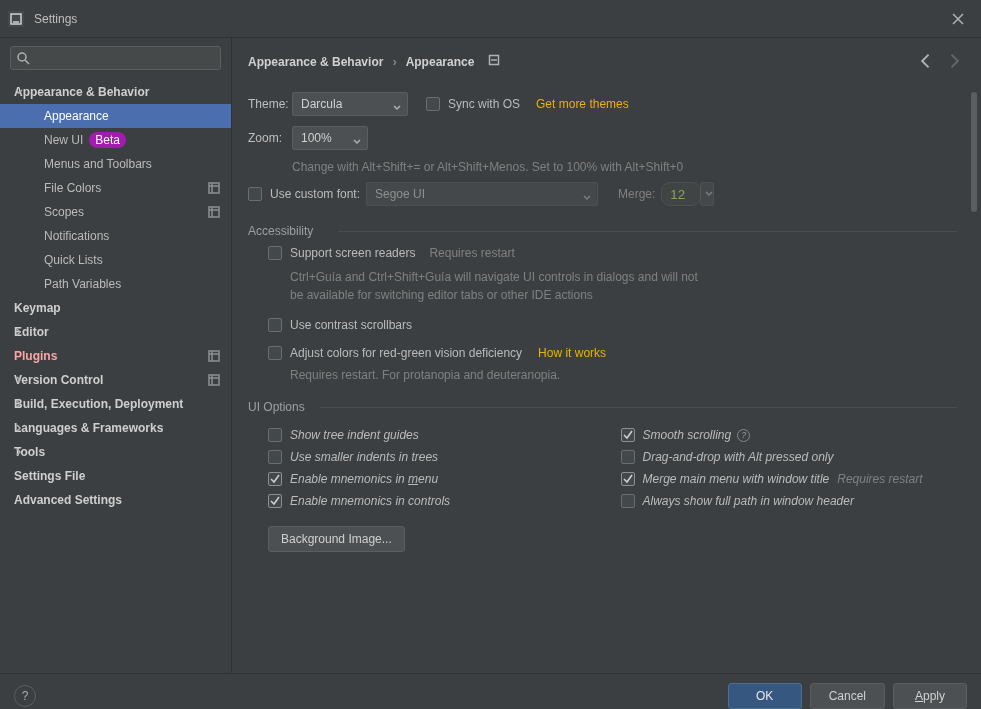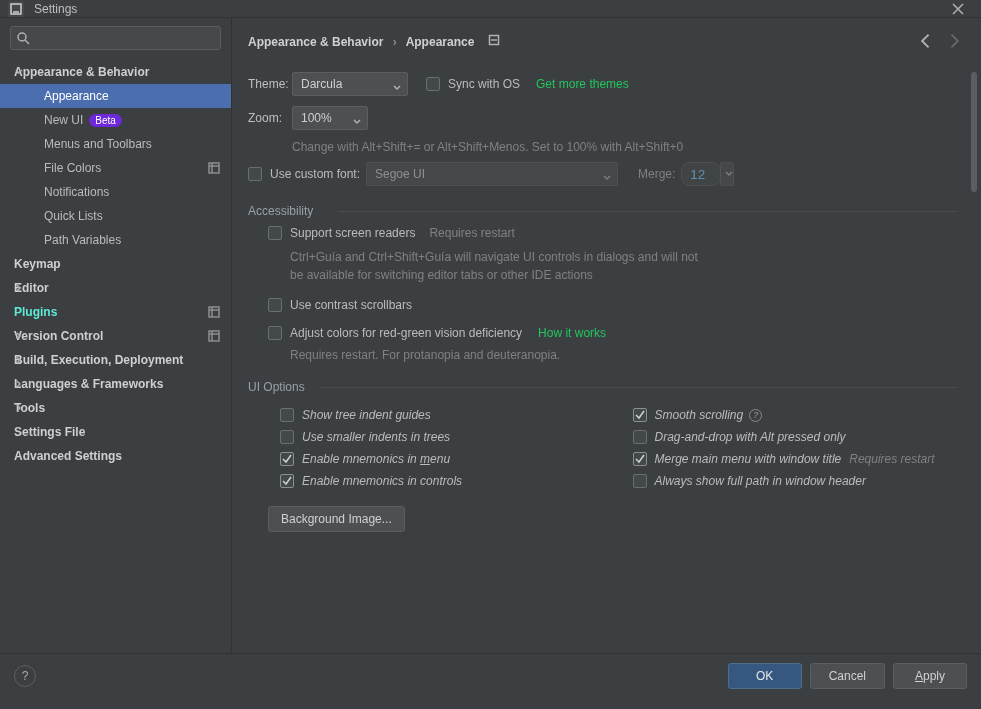--- a/index.html
+++ b/index.html
@@ -3,72 +3,72 @@
 <meta charset="utf-8">
 <style>
   * { box-sizing: border-box; margin: 0; padding: 0; }
   body {
     width: 981px; height: 709px;
     background: #3c3f41; color: #bbbbbb;
     font-family: "Segoe UI", Arial, sans-serif; font-size: 12px;
     overflow: hidden; position: relative;
   }
   
-  .titlebar { height: 18px; display:flex; align-items:center; padding: 0 8px; background:#3c3f41; border-bottom:1px solid #323232; }
+  .titlebar { height: 38px; display:flex; align-items:center; padding: 0 8px; background:#3c3f41; border-bottom:1px solid #323232; }
   .titlebar .logo { width:16px; height:16px; background:#45484a; display:flex;align-items:center;justify-content:center; margin-right:10px;}
   .titlebar .logo svg { width:12px;height:12px;}
   .titlebar .title { color:#bfbfbf; }
   .titlebar .close { margin-left:auto; width:30px; height:30px; display:flex;align-items:center;justify-content:center; cursor:pointer;}
   .titlebar .close svg { width:12px;height:12px; }
   
   .body-split { display:flex; height: calc(709px - 30px - 44px); }
   .sidebar { width: 232px; background:#3c3f41; border-right:1px solid #323232; display:flex; flex-direction:column; }
   .search-wrap { padding:8px 10px 6px 10px; }
   .search { width:100%; height:24px; background:#45494a; border:1px solid #5b5e60; border-radius:3px; padding:0 6px 0 24px; color:#bbb; position:relative;}
   .search-wrap { position:relative; }
   .search-icon { position:absolute; left:16px; top:13px; width:14px; height:14px; pointer-events:none;}
   .tree { flex:1; overflow:auto; padding-top:4px;}
   .tree-item { display:flex; align-items:center; height:24px; padding-left:10px; cursor:pointer; position:relative;}
   .tree-item.level0 { padding-left:14px; font-weight:600; color:#cfcfcf;}
   .tree-item.level1 { padding-left:44px; }
   .tree-item .arrow { position:absolute; left:14px; width:10px;text-align:center;}
   .tree-item.level1 .arrow { left:30px;}
   .tree-item.selected { background:#4b6eaf; color:#ffffff;}
-  .tree-item .badge { background:#6d28d9; color:#fff; font-size:10px; padding:1px 6px; border-radius:8px; margin-left:6px;}
+  .tree-item .badge { background:#a21caf; color:#fff; font-size:12px; padding:1px 6px; border-radius:8px; margin-left:6px;}
   .tree-item .gear { margin-left:auto; margin-right:10px; width:14px;height:14px; opacity:.7;}
-  .tree-item.blue { color:#5eead4; }
+  .tree-item.blue { color:#fca5a5; }
   
   .content { flex:1; display:flex; flex-direction:column; position:relative;}
   .crumb-row { height:40px; display:flex; align-items:center; padding: 6px 18px 0 16px;}
   .crumb { font-weight:600; color:#d0d0d0;}
   .crumb .sep { margin:0 6px; color:#888;}
   .crumb .reset { margin-left:10px; width:12px;height:12px; display:inline-flex;}
   .nav-arrows { margin-left:auto; display:flex; gap:10px;}
   .nav-arrows span{ width:18px;height:18px; display:flex;align-items:center;justify-content:center; cursor:pointer;}
   .nav-arrows span.disabled{ opacity:.35; cursor:default;}
   .scroll-area { flex:1; overflow:auto; padding:4px 24px 10px 16px; position:relative;}
   .scroll-indicator { position:absolute; right:4px; top:54px; width:6px; height:120px; background:#5a5d61; border-radius:3px;}
   .row { display:flex; align-items:center; margin:10px 0; }
   .label { min-width:44px; color:#bfbfbf;}
   .label.w-theme{ width:44px;}
   .select { background:#4c5052; border:1px solid #5b5e60; color:#d0d0d0; height:24px; padding:0 22px 0 8px; position:relative; display:inline-flex; align-items:center; border-radius:2px; cursor:pointer;}
   .select .caret { position:absolute; right:6px; top:8px;}
   .checkbox { width:14px;height:14px; border:1px solid #6b6e70; background:#43494a; border-radius:2px; display:inline-flex; align-items:center;justify-content:center; margin-right:8px; cursor:pointer;}
   .checkbox.checked { background:#43494a; border-color:#8c8f90;}
   .checkbox.checked svg { display:block;}
   .checkbox svg{ display:none; width:10px;height:10px;}
-  .chk-row { display:flex; align-items:center; margin:8px 12px;}
+  .chk-row { display:flex; align-items:center; margin:8px 0;}
   .chk-row.sub { margin-left:20px;}
-  .link { color:#22c55e; cursor:pointer; }
+  .link { color:#eab308; cursor:pointer; }
   .hint { color:#808080; }
   .section-title { color:#9aa0a6; margin-top:18px; margin-bottom:6px; position:relative;}
   .section-title::after { content:""; position:absolute; left:90px; right:0; top:50%; height:1px; background:#4a4d50;}
   .section-title.sec-ui::after{ left:72px;}
   .disabled-select { opacity:.55; cursor:default;}
-  .textfield { background:#45494a; border:1px solid #5b5e60; color:#7dd3fc; height:24px; padding:0 8px; border-radius:9px;}
+  .textfield { background:#45494a; border:1px solid #5b5e60; color:#bef264; height:24px; padding:0 8px; border-radius:9px;}
   .two-col { display:flex; gap:16px;}
   .col { flex:1;font-style:italic;}
   .btn { background:#4c5052; border:1px solid #5b5e60; color:#d0d0d0; height:26px; padding:0 12px; border-radius:3px; cursor:pointer; display:inline-flex; align-items:center;}
   .underline-letter { text-decoration: underline;}
   .info-icon { width:13px;height:13px; border:1px solid #888; border-radius:50%; display:inline-flex;align-items:center;justify-content:center; font-size:9px; color:#999; margin-left:6px;}
   
   .footer { height:44px; border-top:1px solid #323232; display:flex; align-items:center; padding:0 14px; background:#3c3f41;}
   .help { width:22px;height:22px; border:1px solid #5b5e60; border-radius:50%; display:flex;align-items:center;justify-content:center;color:#aaa; cursor:pointer;}
   .footer .spacer{flex:1;}
   .fbtn { height:26px; min-width:74px; padding:0 18px; border-radius:3px; border:1px solid #5b5e60; background:#4c5052; color:#d0d0d0; display:inline-flex;align-items:center;justify-content:center; margin-left:8px; cursor:pointer;}
@@ -124,20 +124,27 @@
           <span>Menus and Toolbars</span>
         </div>
         <div class="tree-item level1">
           <span>File Colors</span>
           <span class="gear"><svg viewBox="0 0 14 14">
               <rect x="2" y="2" width="10" height="10"></rect>
               <path d="M2 5h10M5 2v10"></path>
             </svg></span>
         </div>
         <div class="tree-item level1">
+          <span>Scopes</span>
+          <span class="gear"><svg viewBox="0 0 14 14">
+              <rect x="2" y="2" width="10" height="10"></rect>
+              <path d="M2 5h10M5 2v10"></path>
+            </svg></span>
+        </div>
+        <div class="tree-item level1">
           <span>Notifications</span>
         </div>
         <div class="tree-item level1">
           <span>Quick Lists</span>
         </div>
         <div class="tree-item level1">
           <span>Path Variables</span>
         </div>
         <div class="tree-item level0">
           <span>Keymap</span>
@@ -243,21 +250,21 @@
           <span class="caret"><svg width="8" height="8" viewBox="0 0 8 8">
                 <path d="M1 2l3 3 3-3"></path>
               </svg></span>
         </span>
       </div>
       <div class="hint" style="margin-left:44px">Change with Alt+Shift+= or Alt+Shift+Menos. Set to 100% with Alt+Shift+0</div>
 
       <div class="row" style="margin-top:8px">
         <span class="checkbox"></span>
         <span style="width:96px">Use custom font:</span>
-        <span class="select disabled-select" style="width:252px">
+        <span class="select disabled-select" style="width:232px">
           <span>Segoe UI</span>
           <span class="caret"><svg width="8" height="8" viewBox="0 0 8 8">
                 <path d="M1 2l3 3 3-3"></path>
               </svg></span>
         </span>
         <span style="width:20px"></span>
         <span class="hint">Merge:</span>
         <span style="width:6px"></span>
         <input class="textfield disabled-select" style="width: 40px;" value="12">
         <span class="select disabled-select" style="width:14px;padding:0 4px;margin-left:-1px">

